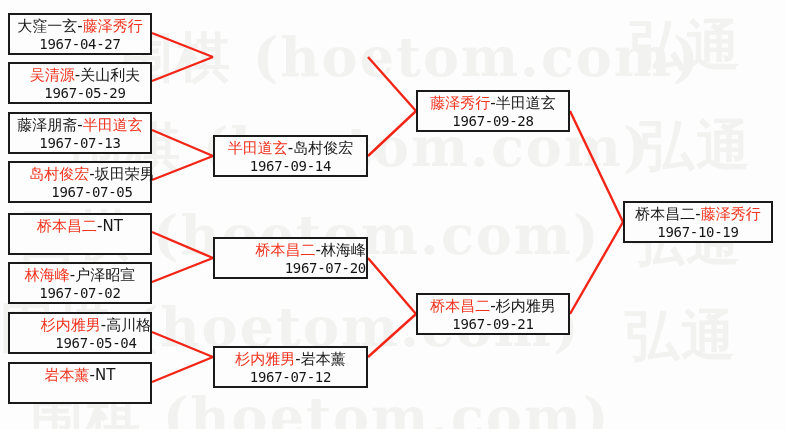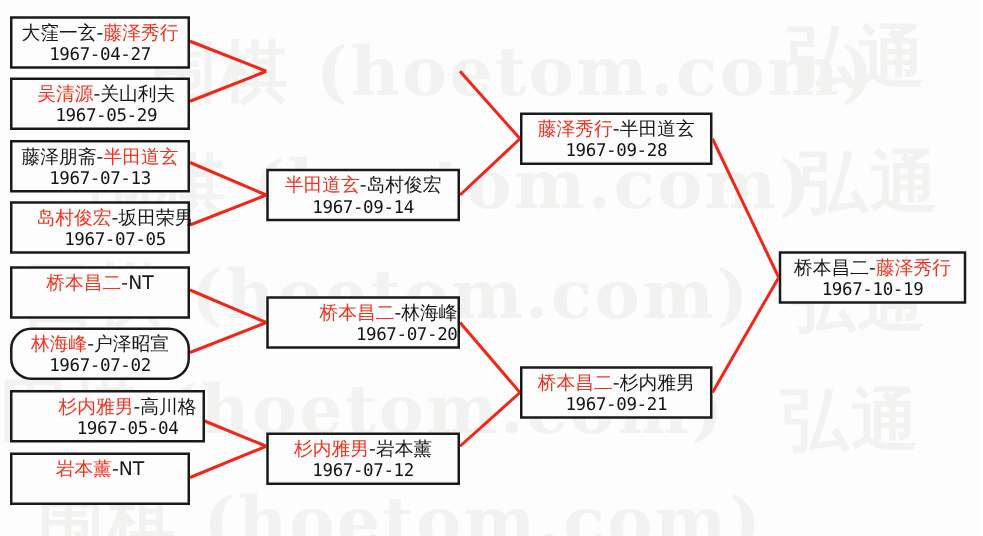--- a/index.html
+++ b/index.html
@@ -146,28 +146,28 @@
     <div class="date">1967-07-05</div>
   </div>
 
   <div class="box" style="left:8px; top:213px; width:144px; height:42px;">
     <div class="players">
       <span class="w">桥本昌二</span><span class="sep">-</span><span class="l">NT</span>
     </div>
     <div class="date"></div>
   </div>
 
-  <div class="box" style="left:8px; top:262px; width:144px; height:42px;border-radius:17px;">
+  <div class="box" style="left:8px; top:262px; width:144px; height:42px;">
     <div class="players">
       <span class="w">林海峰</span><span class="sep">-</span><span class="l">户泽昭宣</span>
     </div>
     <div class="date">1967-07-02</div>
   </div>
 
-  <div class="box" style="left:8px; top:312px; width:156px; height:42px;padding-left:32px;">
+  <div class="box" style="left:8px; top:312px; width:144px; height:42px;padding-left:32px;">
     <div class="players">
       <span class="w">杉内雅男</span><span class="sep">-</span><span class="l">高川格</span>
     </div>
     <div class="date">1967-05-04</div>
   </div>
 
   <div class="box" style="left:8px; top:362px; width:144px; height:42px;">
     <div class="players">
       <span class="w">岩本薰</span><span class="sep">-</span><span class="l">NT</span>
     </div>

